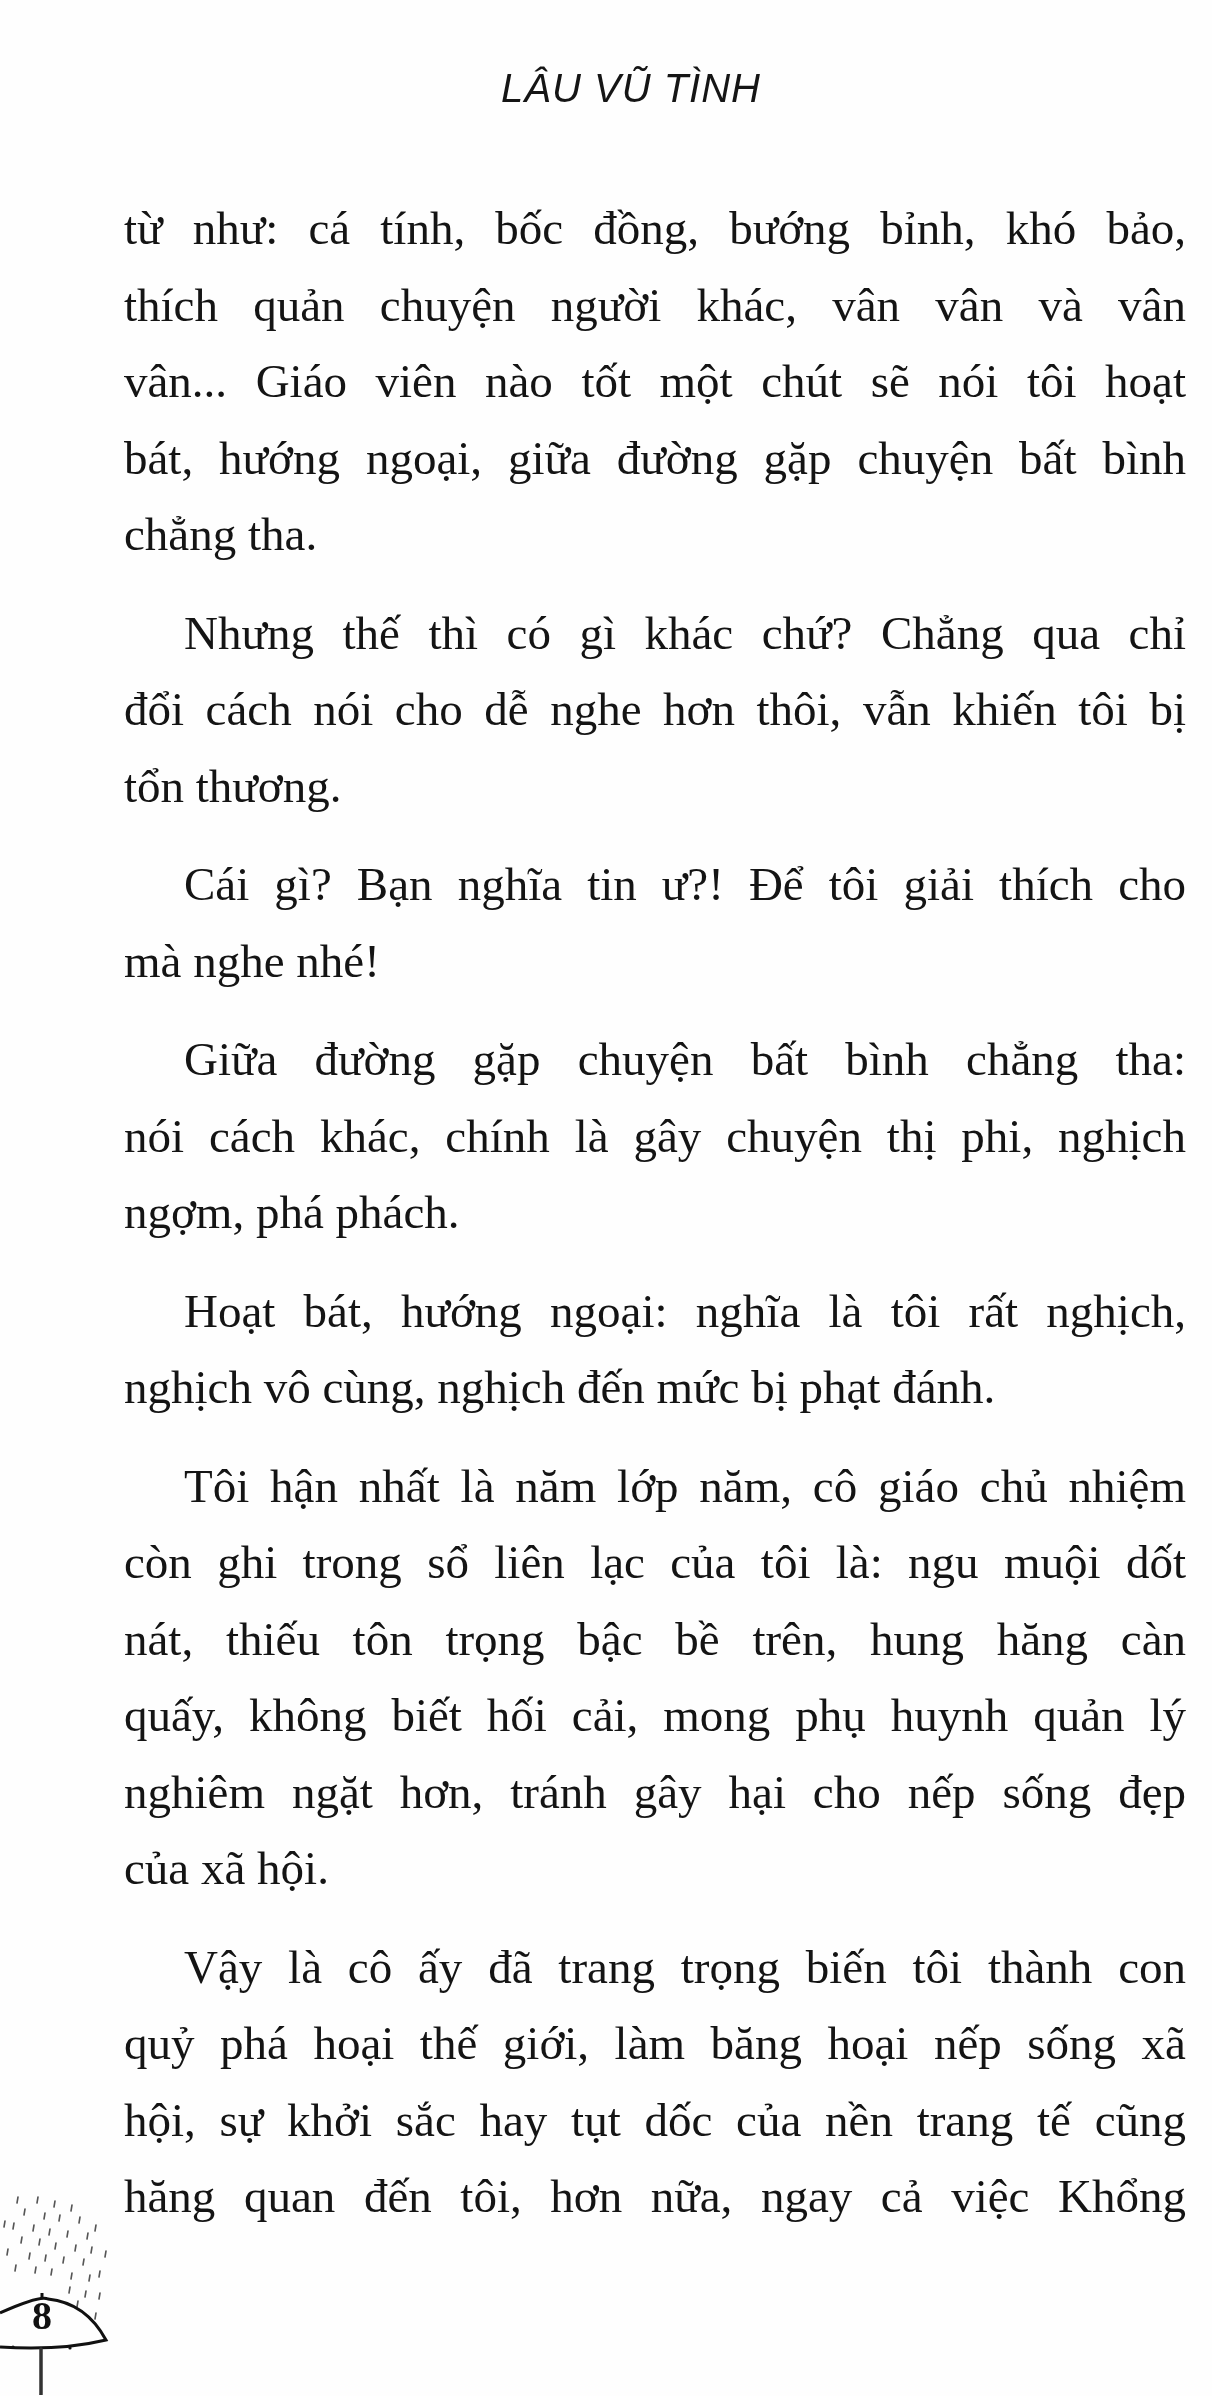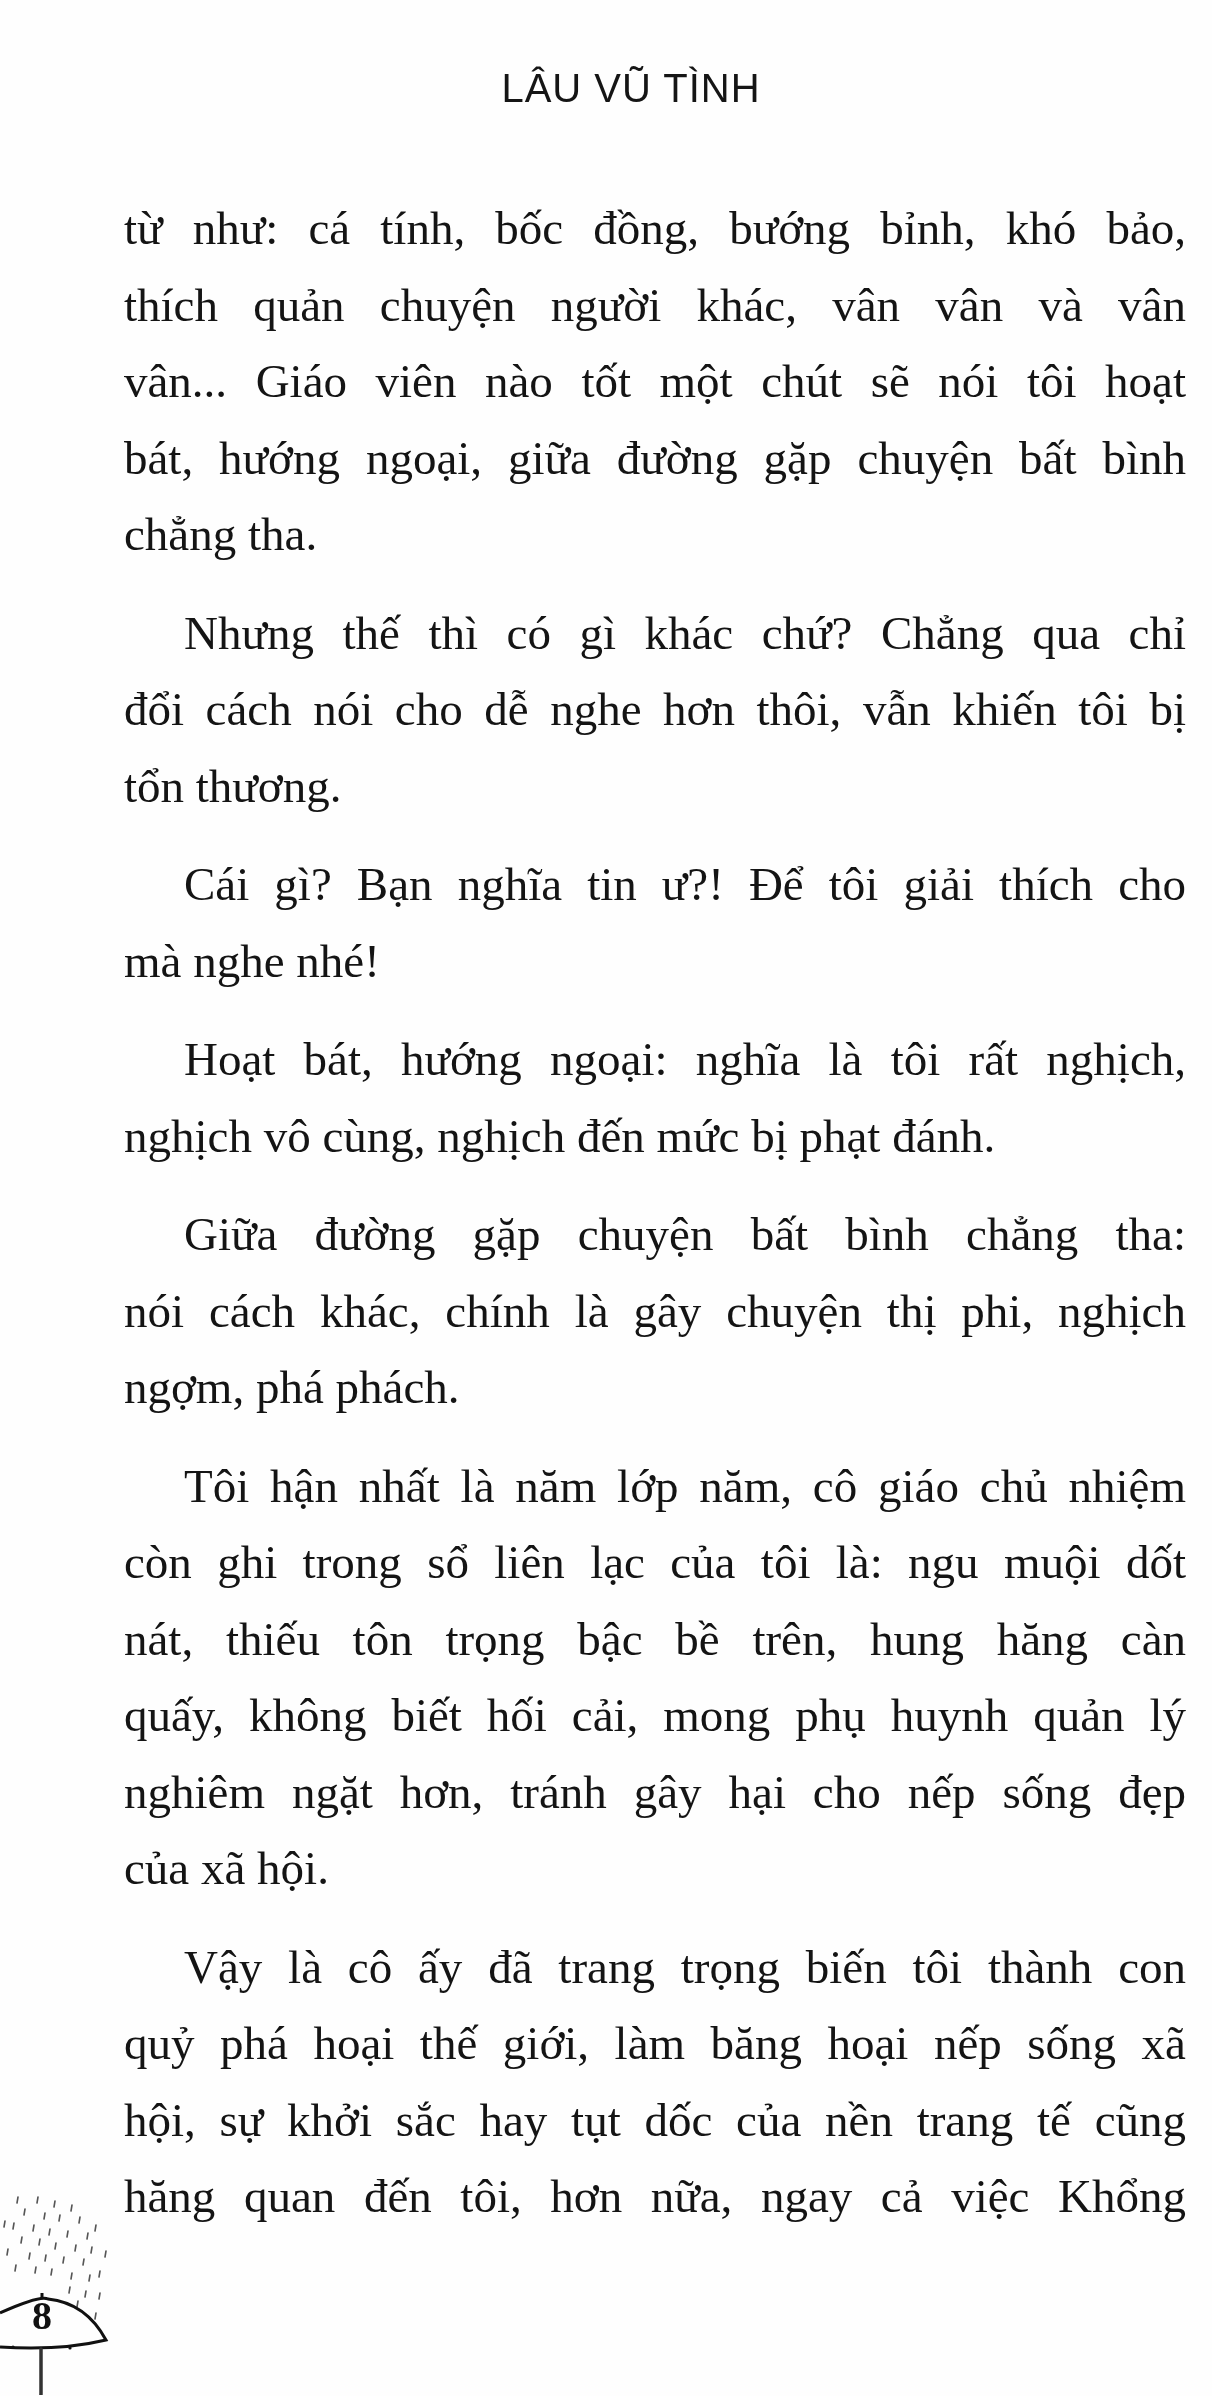--- a/index.html
+++ b/index.html
@@ -26,20 +26,21 @@
     top: 66px;
     left: 0;
     width: 1212px;
     text-align: center;
     font-family: "Liberation Sans", "DejaVu Sans", sans-serif;
     font-size: 40px;
     letter-spacing: 1px;
     color: #151515;
     padding-left: 50px;
     box-sizing: border-box;
+    font-style: italic;
   }
   .body-text {
     position: absolute;
     left: 102px;
     top: 190px;
     width: 1062px;
     font-family: "Liberation Serif", "DejaVu Serif", serif;
     font-size: 47px;
     line-height: 76.5px;
     color: #141414;
@@ -103,28 +104,28 @@
       <span class="line">đổi cách nói cho dễ nghe hơn thôi, vẫn khiến tôi bị</span>
       <span class="line last">tổn thương.</span>
     </div>
 
     <div class="para">
       <span class="line indent">Cái gì? Bạn nghĩa tin ư?! Để tôi giải thích cho</span>
       <span class="line last">mà nghe nhé!</span>
     </div>
 
     <div class="para">
-      <span class="line indent">Hoạt bát, hướng ngoại: nghĩa là tôi rất nghịch,</span>
-      <span class="line last">nghịch vô cùng, nghịch đến mức bị phạt đánh.</span>
+      <span class="line indent">Giữa đường gặp chuyện bất bình chẳng tha:</span>
+      <span class="line">nói cách khác, chính là gây chuyện thị phi, nghịch</span>
+      <span class="line last">ngợm, phá phách.</span>
     </div>
 
     <div class="para">
-      <span class="line indent">Giữa đường gặp chuyện bất bình chẳng tha:</span>
-      <span class="line">nói cách khác, chính là gây chuyện thị phi, nghịch</span>
-      <span class="line last">ngợm, phá phách.</span>
+      <span class="line indent">Hoạt bát, hướng ngoại: nghĩa là tôi rất nghịch,</span>
+      <span class="line last">nghịch vô cùng, nghịch đến mức bị phạt đánh.</span>
     </div>
 
     <div class="para">
       <span class="line indent">Tôi hận nhất là năm lớp năm, cô giáo chủ nhiệm</span>
       <span class="line">còn ghi trong sổ liên lạc của tôi là: ngu muội dốt</span>
       <span class="line">nát, thiếu tôn trọng bậc bề trên, hung hăng càn</span>
       <span class="line">quấy, không biết hối cải, mong phụ huynh quản lý</span>
       <span class="line">nghiêm ngặt hơn, tránh gây hại cho nếp sống đẹp</span>
       <span class="line last">của xã hội.</span>
     </div>

